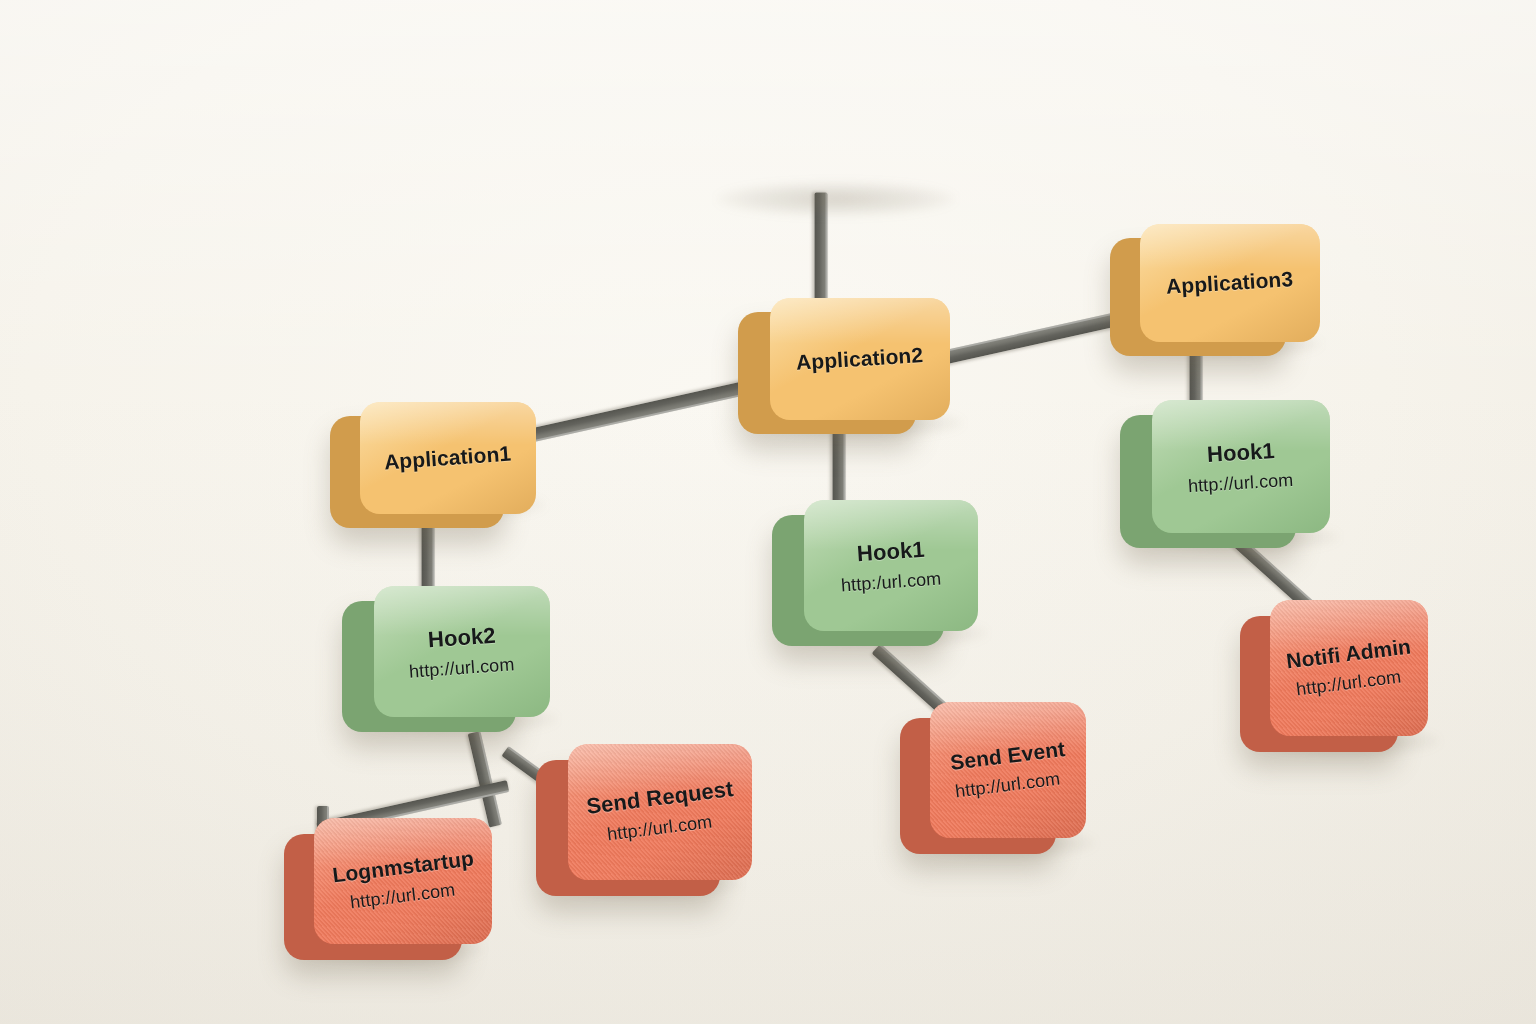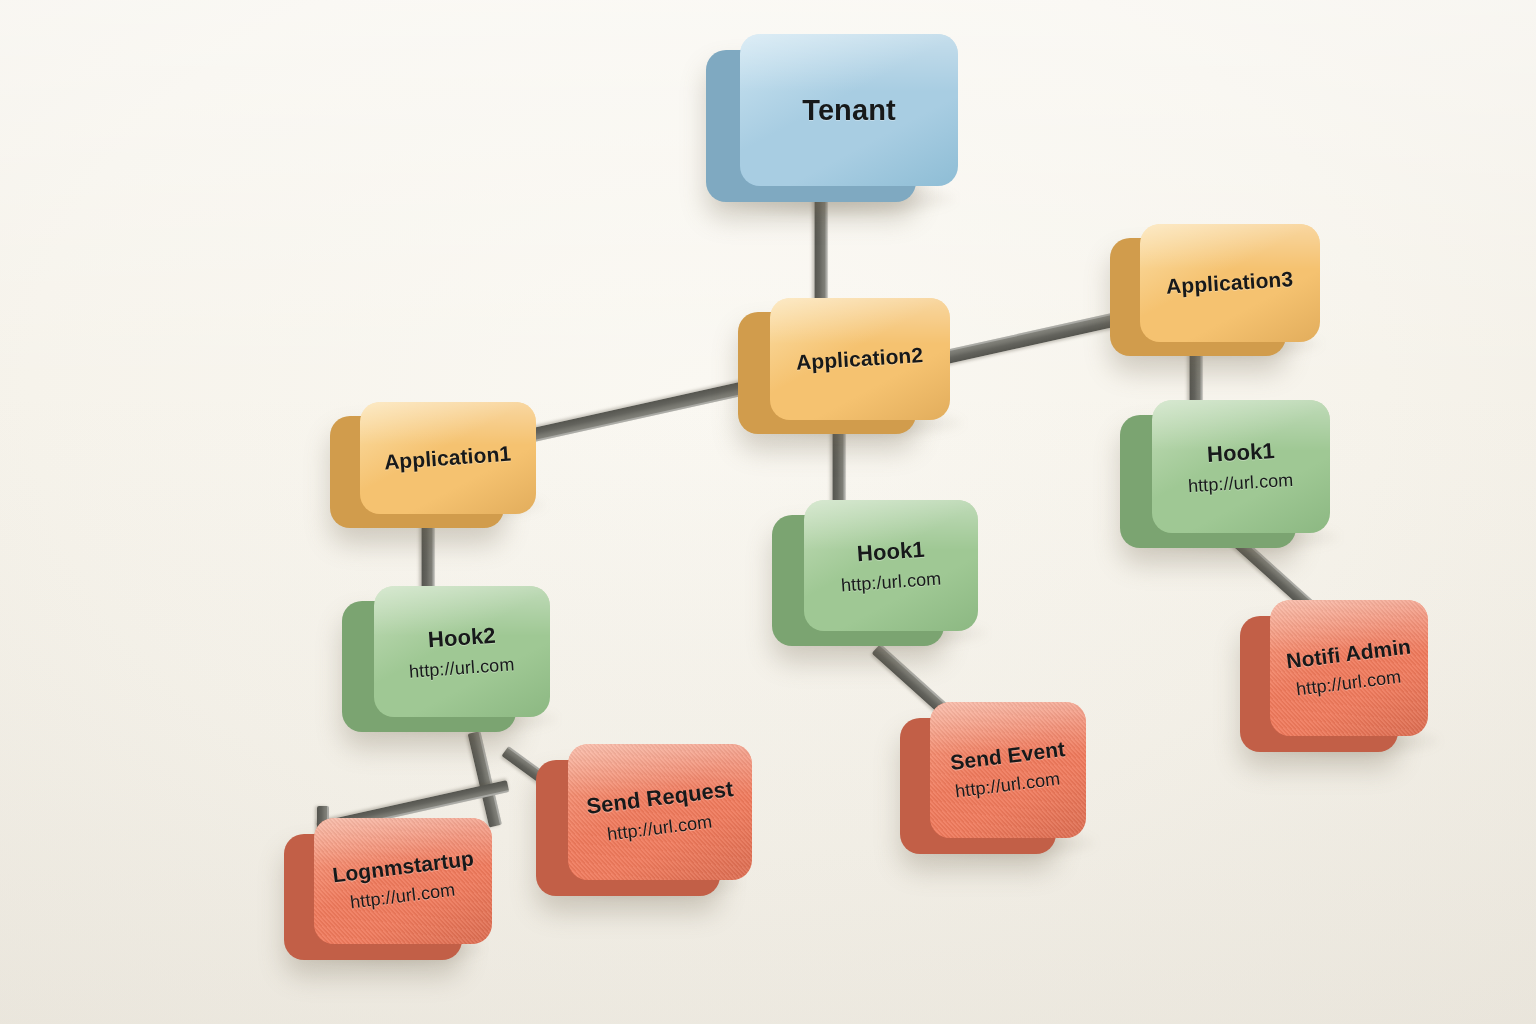--- a/index.html
+++ b/index.html
@@ -149,27 +149,20 @@
   <div class="conn" style="left:508px; top:780px; width:195px; height:12px; transform:rotate(180deg) rotate(-12.5deg);"></div>
   <div class="conn" style="left:323px; top:800px; width:48px; height:12px; transform:rotate(90deg);"></div>
 
   <div class="conn" style="left:505px; top:745px; width:80px; height:12px; transform:rotate(36deg);"></div>
 
   <div class="conn" style="left:876px; top:642px; width:142px; height:13px; transform:rotate(42deg);"></div>
 
   <div class="conn" style="left:1232px; top:530px; width:146px; height:13px; transform:rotate(42deg);"></div>
 
   <div class="drop" style="left:716px; top:182px; width:240px; height:34px;"></div>
-  <div class="node" style="left:706px; top:34px; width:252px; height:168px;
-              --base:#a8cde2; --light:#cbe4f1; --dark:#7fa9c1; --dark2:#8ebdd5;">
-    <div class="face slab" style="left:0; top:16px; width:210px; height:152px;"></div>
-    <div class="face front" style="left:34px; top:0; width:218px; height:152px;">
-      <span class="label title" style="font-size:29px;">Tenant</span>
-    </div>
-  </div>
 
   <div class="drop" style="left:1122px; top:330px; width:200px; height:28px;"></div>
   <div class="node" style="left:1110px; top:224px; width:210px; height:132px;
               --base:#f5c270; --light:#fbdfa8; --dark:#d19c4c; --dark2:#e2ad5c;">
     <div class="face slab" style="left:0; top:14px; width:176px; height:118px;"></div>
     <div class="face front" style="left:30px; top:0; width:180px; height:118px;">
       <span class="label title" style="font-size:21px; transform:rotate(-3.5deg);">Application3</span>
     </div>
   </div>
 

